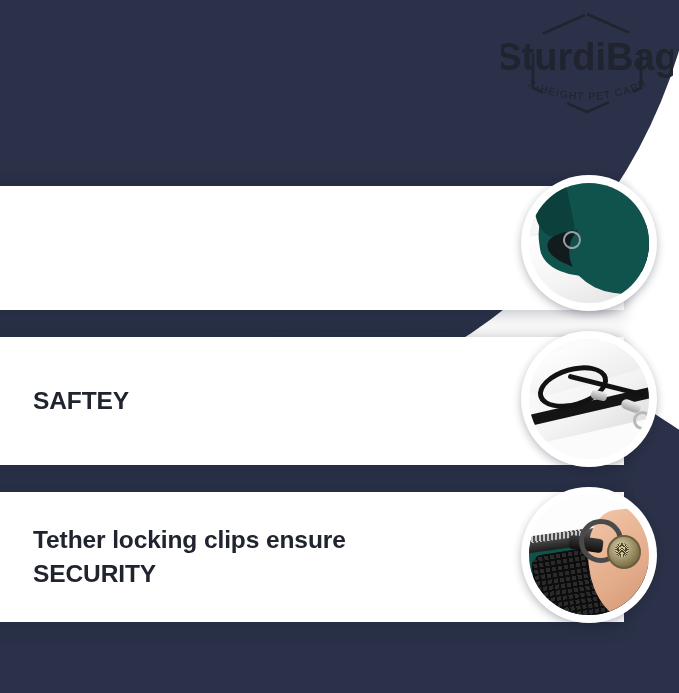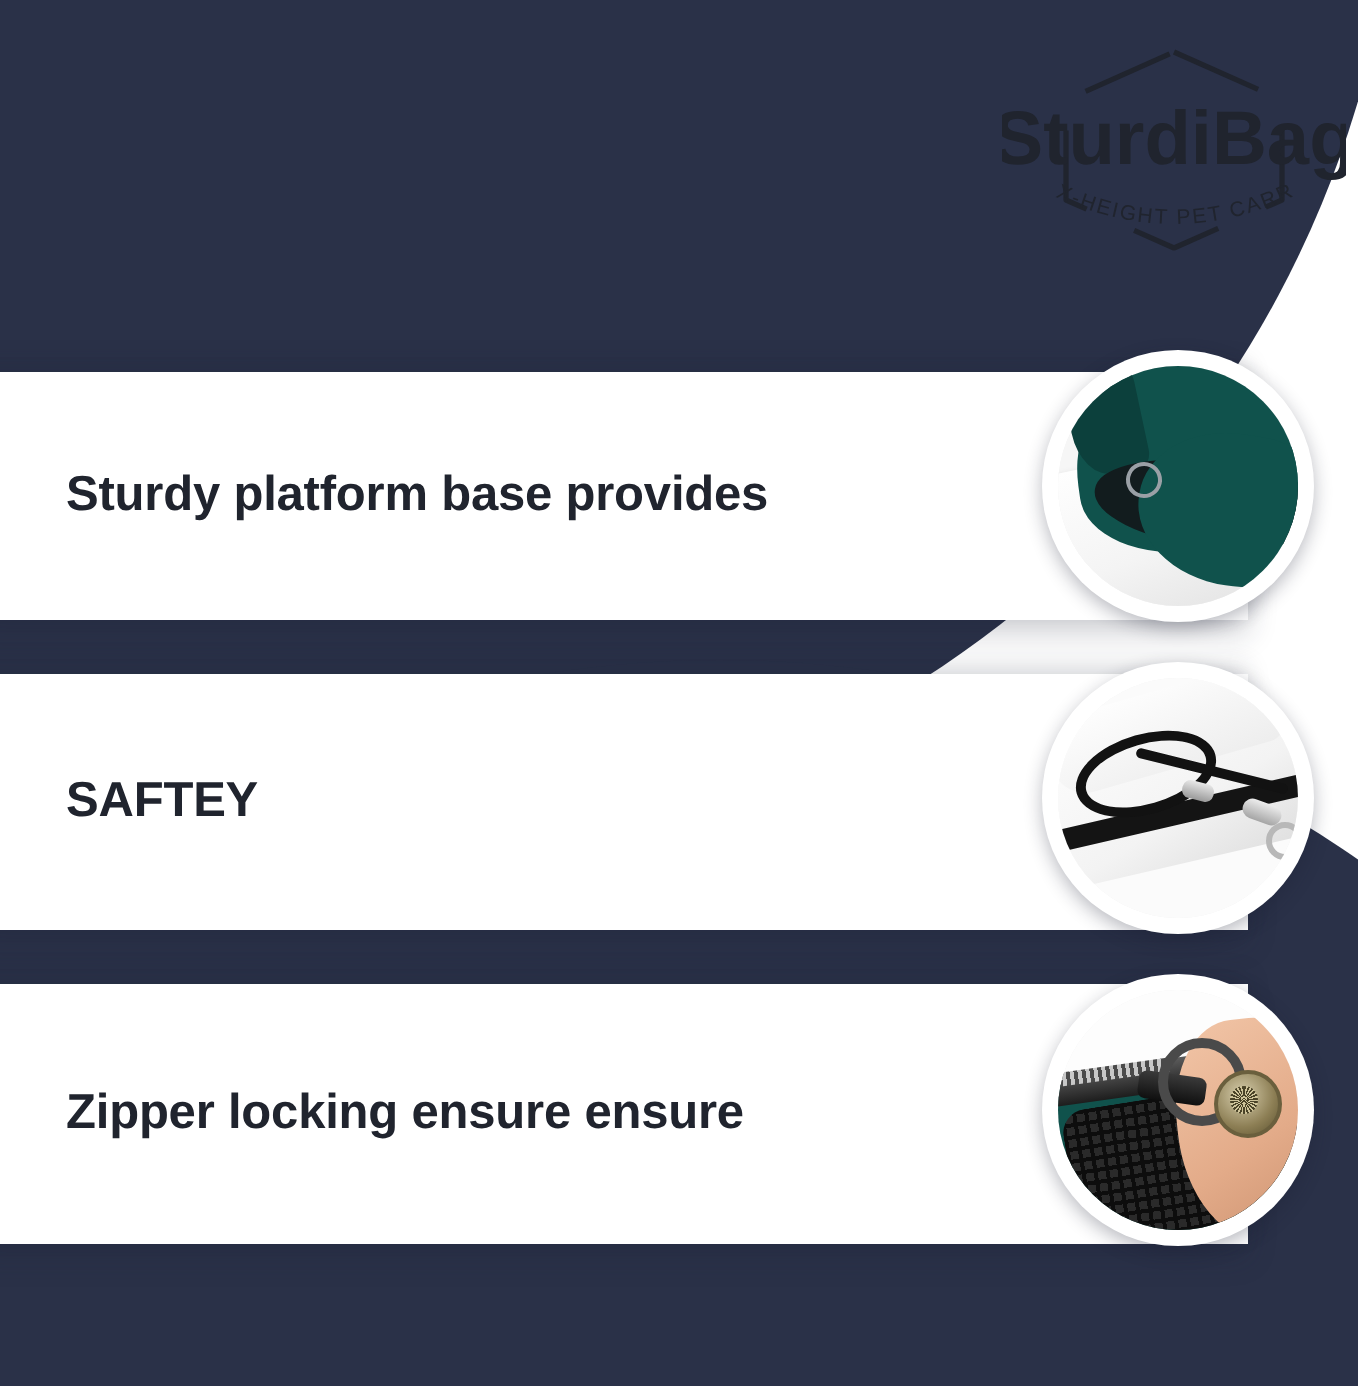--- a/index.html
+++ b/index.html
@@ -211,21 +211,21 @@
   }
   .p3-clipbody{
     position:absolute;left:40px;top:42px;width:34px;height:14px;
     background:linear-gradient(#3a3a3a,#0f0f0f);border-radius:4px;
     transform:rotate(8deg);
   }
 
   
   .logo{
     position:absolute;
-    left:501px; top:20px;
+    left:501px; top:8px;
     width:172px; height:112px;
     z-index:8;
   }
   .logo svg{display:block;}
 
   :root{
     --navy:#2a3148;
     --ink:#20242e;
     --green:#10524c;
   }
@@ -248,33 +248,33 @@
         <path id="tagArc" d="M 26 78 Q 86 106 146 78" fill="none"></path>
       </defs>
       <text font-family="'Liberation Sans', sans-serif" font-size="10.5" font-weight="normal" fill="#20242e" letter-spacing="1.1">
         <textPath href="#tagArc" startOffset="50%" text-anchor="middle">FLEX-HEIGHT PET CARRIER</textPath>
       </text>
     </svg>
   </div>
 
   <div class="card card-1">
     <div class="card-text">
-      <span>Sturdy platform base provides</span>
     </div>
   </div>
 
   <div class="card card-2">
     <div class="card-text">
       <span class="line2">SAFTEY</span>
     </div>
   </div>
 
   <div class="card card-3">
     <div class="card-text">
-      <span>Zipper locking ensure ensure</span>
+      <span>Tether locking clips ensure</span>
+      <span class="line2">SECURITY</span>
     </div>
   </div>
 
   <div class="photo photo-1">
     <div class="photo-inner">
       <div class="p1-bg"></div>
       <div class="p1-base"></div>
       <div class="p1-green"></div>
       <div class="p1-greenflap"></div>
       <div class="p1-darkedge"></div>

